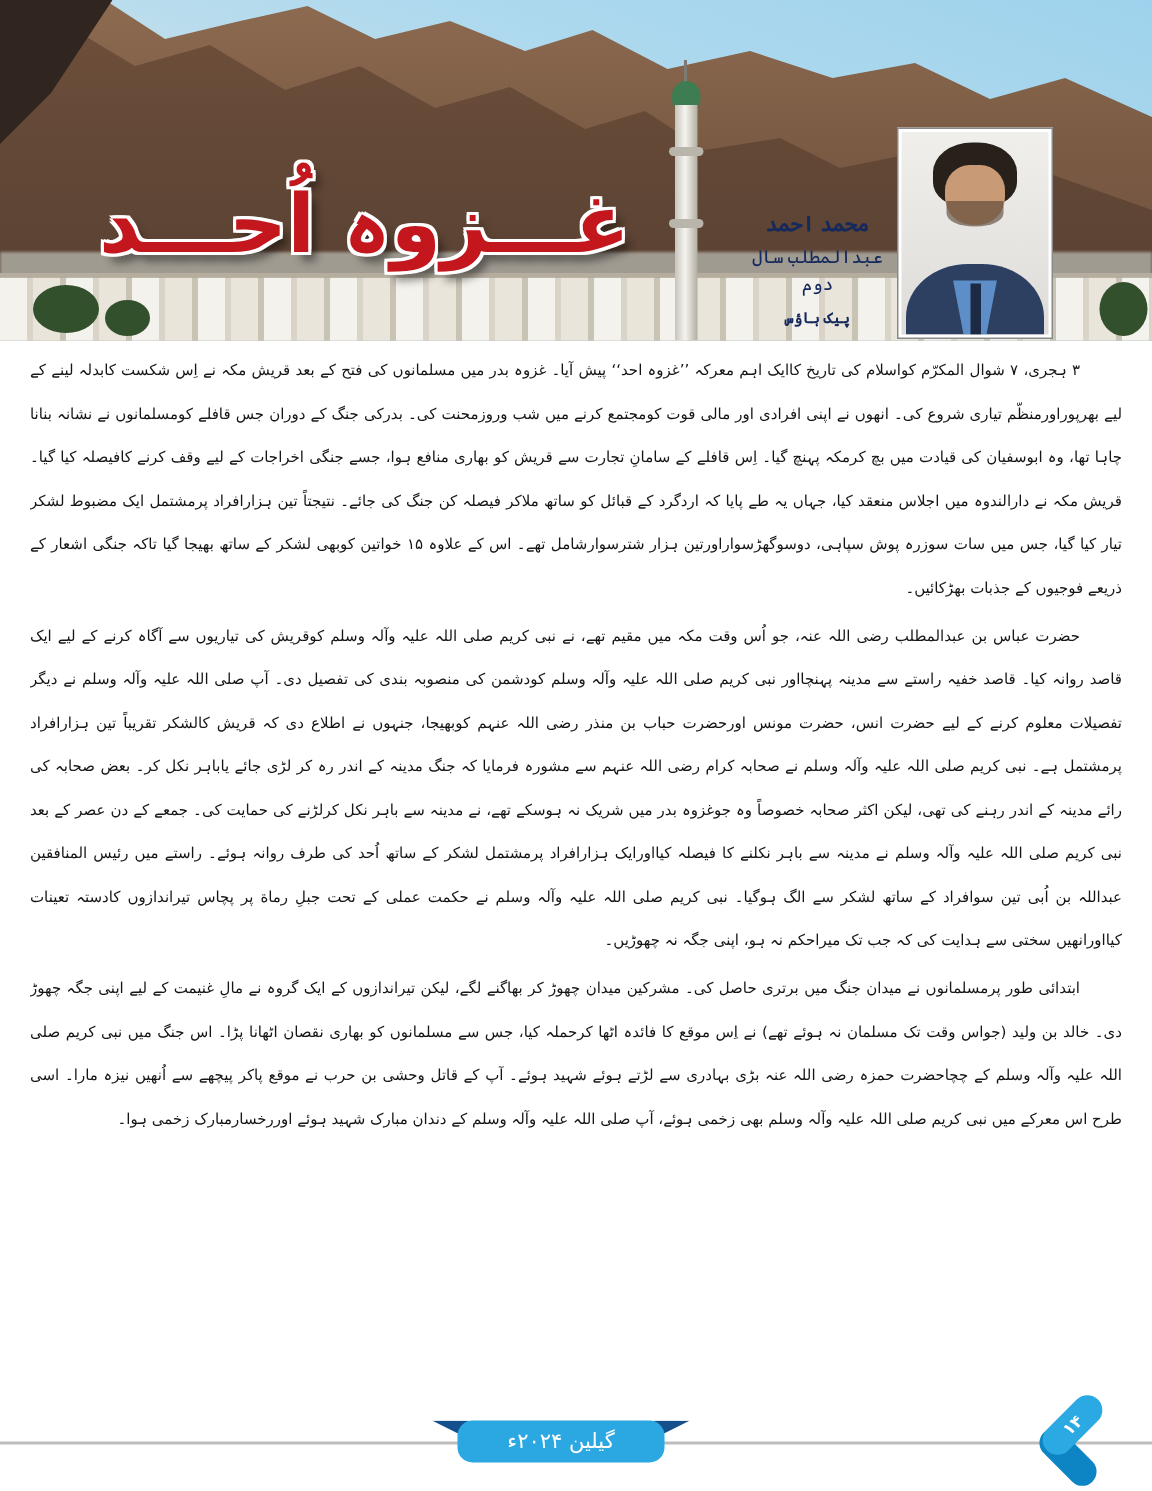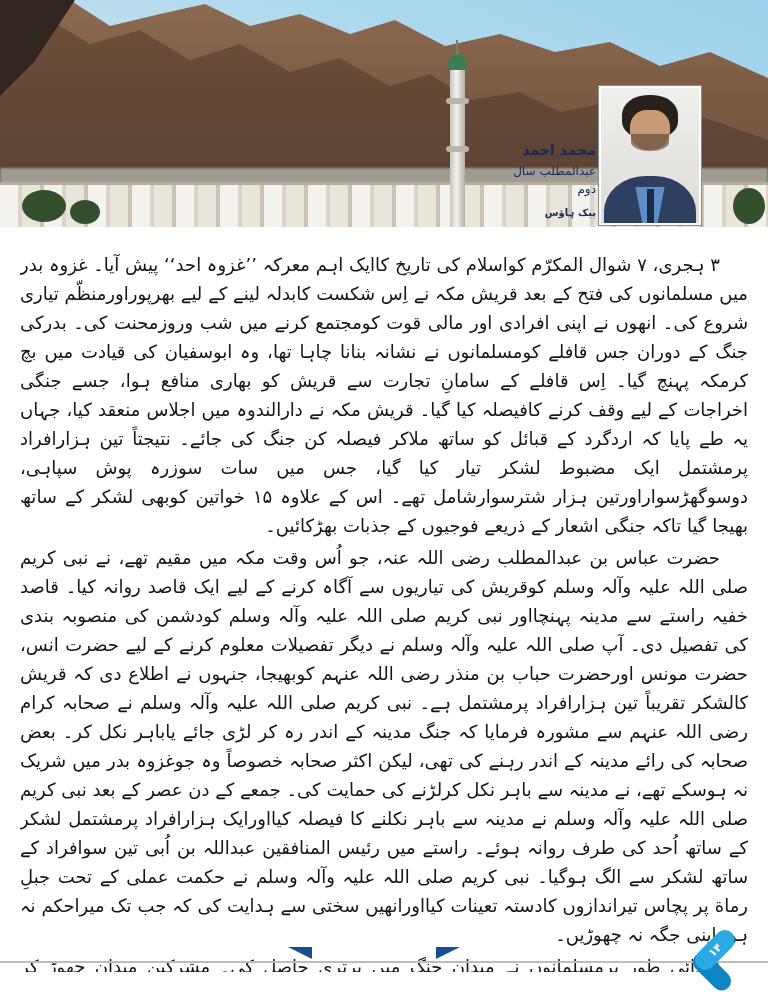--- a/index.html
+++ b/index.html
@@ -50,29 +50,29 @@
            background:linear-gradient(180deg,#f0efec 0%,#dddcd8 100%);}
   .p-hair{position:absolute;top:5%;left:21%;width:58%;height:32%;background:#28211b;border-radius:46% 46% 38% 38%;}
   .p-face{position:absolute;top:16%;left:30%;width:40%;height:30%;background:#c99a76;border-radius:42% 42% 46% 46%;}
   .p-beard{position:absolute;top:34%;left:31%;width:38%;height:13%;background:#54402e;border-radius:0 0 50% 50%;opacity:.6;}
   .p-suit{position:absolute;bottom:0;left:3%;width:94%;height:35%;background:#2e4062;border-radius:45% 45% 0 0/75% 75% 0 0;}
   .p-shirt{position:absolute;bottom:0;left:35%;width:30%;height:27%;background:#5d8ec7;
            clip-path:polygon(0 0,100% 0,76% 100%,24% 100%);}
   .p-tie{position:absolute;bottom:0;left:46.5%;width:8%;height:25%;background:#1c2a44;}
 
   
-  .author-info{position:absolute;left:494px;top:140px;width:102px;direction:rtl;text-align:right;
-               color:#16295c;line-height:1.55;}
+  .author-info{position:absolute;left:494px;top:140px;width:102px;direction:rtl;text-align:center;
+               color:#16295c;line-height:1.55;font-family:Liberation Serif, serif;}
   .author-name{font-size:14px;font-weight:bold;display:block;}
   .author-class{font-size:12px;display:block;}
   .author-house{font-size:10px;font-weight:bold;display:block;margin-top:6px;}
 
   
-  .article{position:absolute;left:20px;top:250px;width:728px;height:722px;overflow:hidden;
-           direction:rtl;text-align:justify;color:#151515;font-size:18px;line-height:29px;}
+  .article{position:absolute;left:20px;top:233px;width:728px;height:722px;overflow:hidden;
+           direction:rtl;text-align:justify;color:#151515;font-size:10px;line-height:29px;}
   .article p{margin:0 0 3px 0;text-indent:28px;}
 
   
   .footer-rule{position:absolute;left:0;top:961px;width:768px;height:2px;background:#bdbdbd;}
   .mag-banner{position:absolute;left:305px;top:947px;width:138px;height:28px;background:#2ba7e2;
               border-radius:10px;z-index:2;display:flex;align-items:center;justify-content:center;
               color:#fff;font-size:14px;direction:rtl;}
   .fold{position:absolute;width:24px;height:12px;background:#15508d;top:947px;z-index:1;}
   .fold-left{left:288px;clip-path:polygon(0 0,100% 0,100% 100%);}
   .fold-right{left:436px;clip-path:polygon(0 0,100% 0,0 100%);}
@@ -95,20 +95,21 @@
     <div class="city"></div>
     <div class="tree t1"></div>
     <div class="tree t2"></div>
     <div class="tree t3"></div>
     <div class="spire"></div>
     <div class="dome"></div>
     <div class="minaret"></div>
     <div class="balcony b1"></div>
     <div class="balcony b2"></div>
 
+    <h1 class="article-title">غـــزوہ اُحـــد</h1>
 
     <div class="author-info">
       <span class="author-name">محمد احمد</span>
       <span class="author-class">عبدالمطلب سال دوم</span>
       <span class="author-house">پیک ہاؤس</span>
     </div>
 
     <div class="portrait">
       <div class="p-inner">
         <div class="p-suit"></div>
@@ -124,20 +125,21 @@
   <div class="article">
     <p>۳ ہجری، ۷ شوال المکرّم کواسلام کی تاریخ کاایک اہم معرکہ ’’غزوہ احد‘‘ پیش آیا۔ غزوہ بدر میں مسلمانوں کی فتح کے بعد قریش مکہ نے اِس شکست کابدلہ لینے کے لیے بھرپوراورمنظّم تیاری شروع کی۔ انھوں نے اپنی افرادی اور مالی قوت کومجتمع کرنے میں شب وروزمحنت کی۔ بدرکی جنگ کے دوران جس قافلے کومسلمانوں نے نشانہ بنانا چاہا تھا، وہ ابوسفیان کی قیادت میں بچ کرمکہ پہنچ گیا۔ اِس قافلے کے سامانِ تجارت سے قریش کو بھاری منافع ہوا، جسے جنگی اخراجات کے لیے وقف کرنے کافیصلہ کیا گیا۔ قریش مکہ نے دارالندوہ میں اجلاس منعقد کیا، جہاں یہ طے پایا کہ اردگرد کے قبائل کو ساتھ ملاکر فیصلہ کن جنگ کی جائے۔ نتیجتاً تین ہزارافراد پرمشتمل ایک مضبوط لشکر تیار کیا گیا، جس میں سات سوزرہ پوش سپاہی، دوسوگھڑسواراورتین ہزار شترسوارشامل تھے۔ اس کے علاوہ ۱۵ خواتین کوبھی لشکر کے ساتھ بھیجا گیا تاکہ جنگی اشعار کے ذریعے فوجیوں کے جذبات بھڑکائیں۔</p>
     <p>حضرت عباس بن عبدالمطلب رضی اللہ عنہ، جو اُس وقت مکہ میں مقیم تھے، نے نبی کریم صلی اللہ علیہ وآلہ وسلم کوقریش کی تیاریوں سے آگاہ کرنے کے لیے ایک قاصد روانہ کیا۔ قاصد خفیہ راستے سے مدینہ پہنچااور نبی کریم صلی اللہ علیہ وآلہ وسلم کودشمن کی منصوبہ بندی کی تفصیل دی۔ آپ صلی اللہ علیہ وآلہ وسلم نے دیگر تفصیلات معلوم کرنے کے لیے حضرت انس، حضرت مونس اورحضرت حباب بن منذر رضی اللہ عنہم کوبھیجا، جنہوں نے اطلاع دی کہ قریش کالشکر تقریباً تین ہزارافراد پرمشتمل ہے۔ نبی کریم صلی اللہ علیہ وآلہ وسلم نے صحابہ کرام رضی اللہ عنہم سے مشورہ فرمایا کہ جنگ مدینہ کے اندر رہ کر لڑی جائے یاباہر نکل کر۔ بعض صحابہ کی رائے مدینہ کے اندر رہنے کی تھی، لیکن اکثر صحابہ خصوصاً وہ جوغزوہ بدر میں شریک نہ ہوسکے تھے، نے مدینہ سے باہر نکل کرلڑنے کی حمایت کی۔ جمعے کے دن عصر کے بعد نبی کریم صلی اللہ علیہ وآلہ وسلم نے مدینہ سے باہر نکلنے کا فیصلہ کیااورایک ہزارافراد پرمشتمل لشکر کے ساتھ اُحد کی طرف روانہ ہوئے۔ راستے میں رئیس المنافقین عبداللہ بن اُبی تین سوافراد کے ساتھ لشکر سے الگ ہوگیا۔ نبی کریم صلی اللہ علیہ وآلہ وسلم نے حکمت عملی کے تحت جبلِ رماة پر پچاس تیراندازوں کادستہ تعینات کیااورانھیں سختی سے ہدایت کی کہ جب تک میراحکم نہ ہو، اپنی جگہ نہ چھوڑیں۔</p>
     <p>ابتدائی طور پرمسلمانوں نے میدان جنگ میں برتری حاصل کی۔ مشرکین میدان چھوڑ کر بھاگنے لگے، لیکن تیراندازوں کے ایک گروہ نے مالِ غنیمت کے لیے اپنی جگہ چھوڑ دی۔ خالد بن ولید (جواس وقت تک مسلمان نہ ہوئے تھے) نے اِس موقع کا فائدہ اٹھا کرحملہ کیا، جس سے مسلمانوں کو بھاری نقصان اٹھانا پڑا۔ اس جنگ میں نبی کریم صلی اللہ علیہ وآلہ وسلم کے چچاحضرت حمزہ رضی اللہ عنہ بڑی بہادری سے لڑتے ہوئے شہید ہوئے۔ آپ کے قاتل وحشی بن حرب نے موقع پاکر پیچھے سے اُنھیں نیزہ مارا۔ اسی طرح اس معرکے میں نبی کریم صلی اللہ علیہ وآلہ وسلم بھی زخمی ہوئے، آپ صلی اللہ علیہ وآلہ وسلم کے دندان مبارک شہید ہوئے اوررخسارمبارک زخمی ہوا۔</p>
 
   </div>
 
   <div class="footer-rule"></div>
   <div class="fold fold-left"></div>
   <div class="fold fold-right"></div>
+  <div class="mag-banner">گیلین ۲۰۲۴ء</div>
 
   <div class="page-ribbon">
     <div class="arm arm-down"></div>
     <div class="arm arm-up">
       <span>۱۴</span>
     </div>
   </div>
 
 </div>
 

